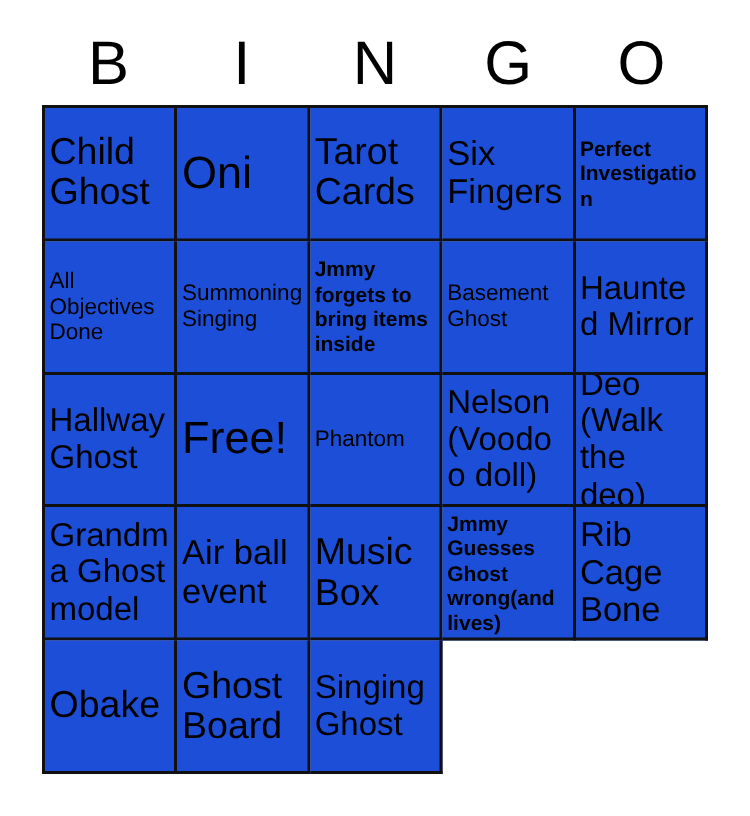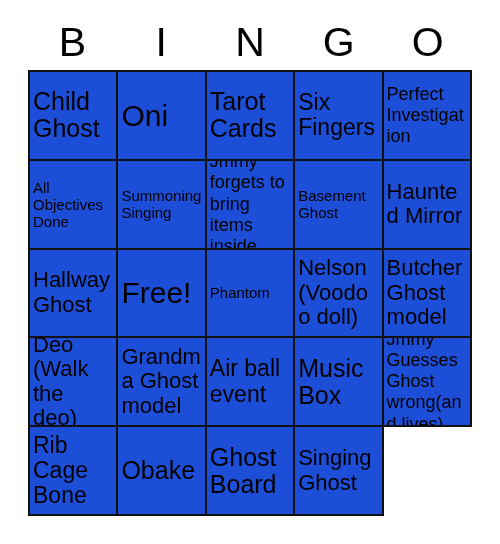--- a/index.html
+++ b/index.html
@@ -67,21 +67,21 @@
     background: #1d4ed8;
   }
   .cell-text {
     display: block;
     width: 100%;
     color: #000000;
     line-height: 1.08;
     word-wrap: break-word;
     hyphens: none;
   }
-  .fs-xs { font-size: 18px; line-height: 1.18; }
+  .fs-xs { font-size: 14px; line-height: 1.18; font-weight: bold; }
   .fs-s  { font-size: 15px;   line-height: 1.14; }
   .fs-m  { font-size: 22px; line-height: 1.12; }
   .fs-l  { font-size: 23px;   line-height: 1.10; }
   .fs-xl { font-size: 25px;   line-height: 1.08; }
   .fs-xxl{ font-size: 30px;   line-height: 1.06; }
 </style>
 </head>
 <body>
 
 <div class="card">
@@ -135,23 +135,20 @@
       <span class="cell-text fs-xxl">Free!</span>
     </div>
     <div class="cell">
       <span class="cell-text fs-s">Phantom</span>
     </div>
     <div class="cell">
       <span class="cell-text fs-m">Nelson (Voodoo doll)</span>
     </div>
 
     <div class="cell">
-      <span class="cell-text fs-m">Butcher Ghost model</span>
-    </div>
-    <div class="cell">
       <span class="cell-text fs-m">Deo (Walk the deo)</span>
     </div>
     <div class="cell">
       <span class="cell-text fs-m">Grandma Ghost model</span>
     </div>
     <div class="cell">
       <span class="cell-text fs-l">Air ball event</span>
     </div>
     <div class="cell">
       <span class="cell-text fs-xl">Music Box</span>

